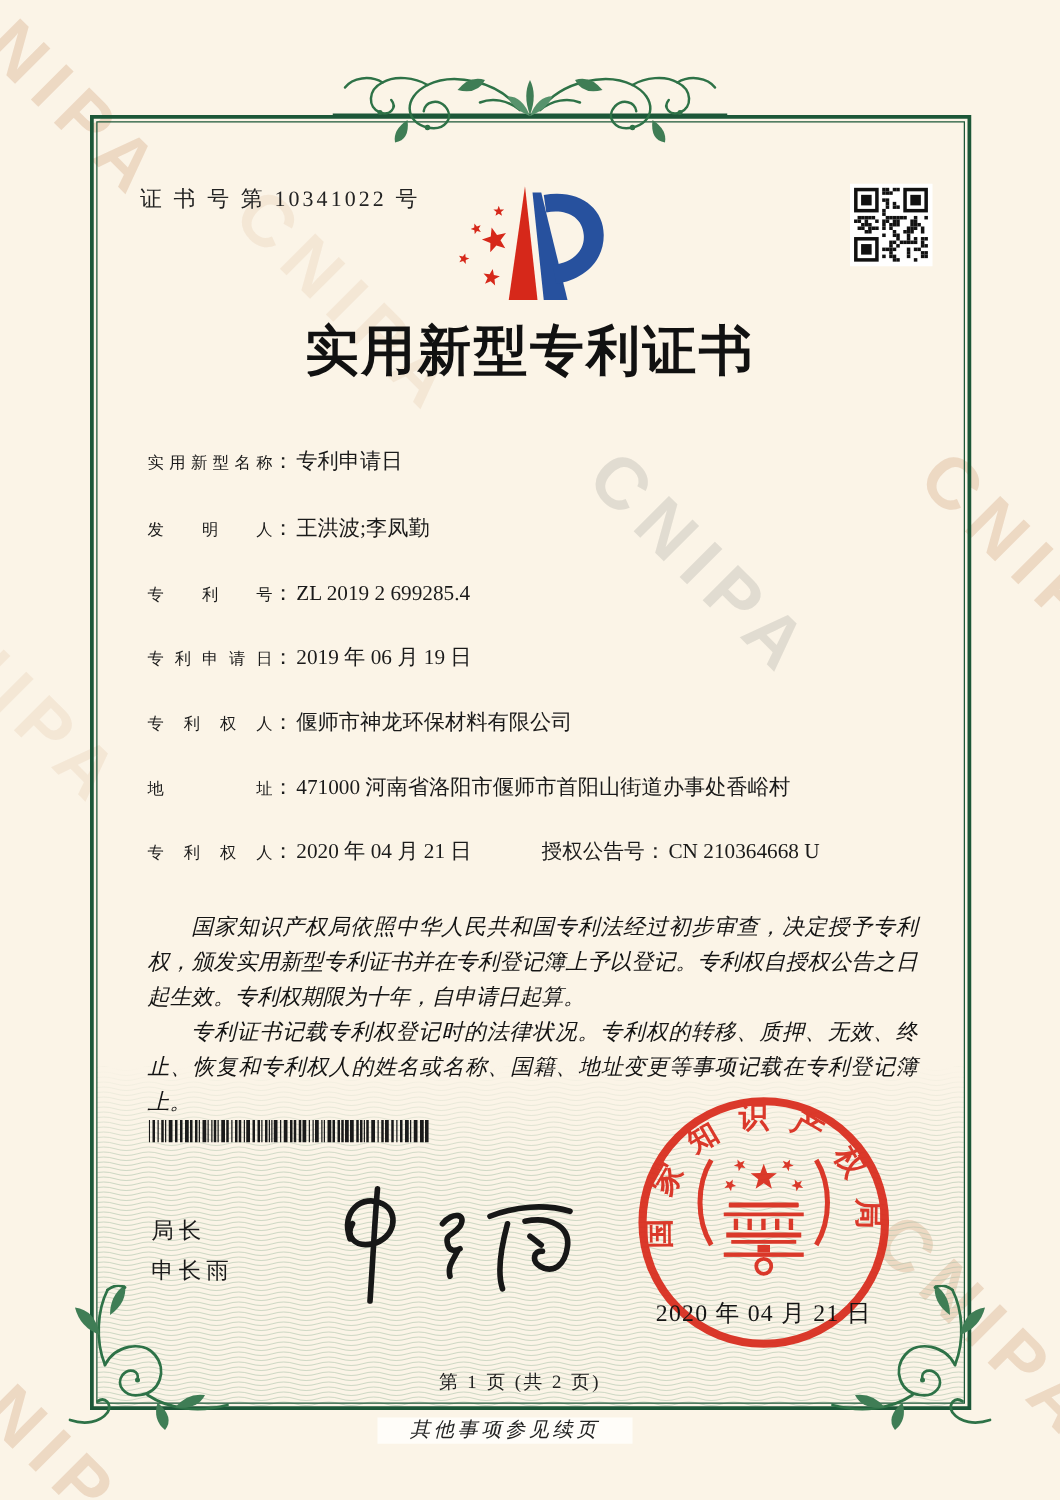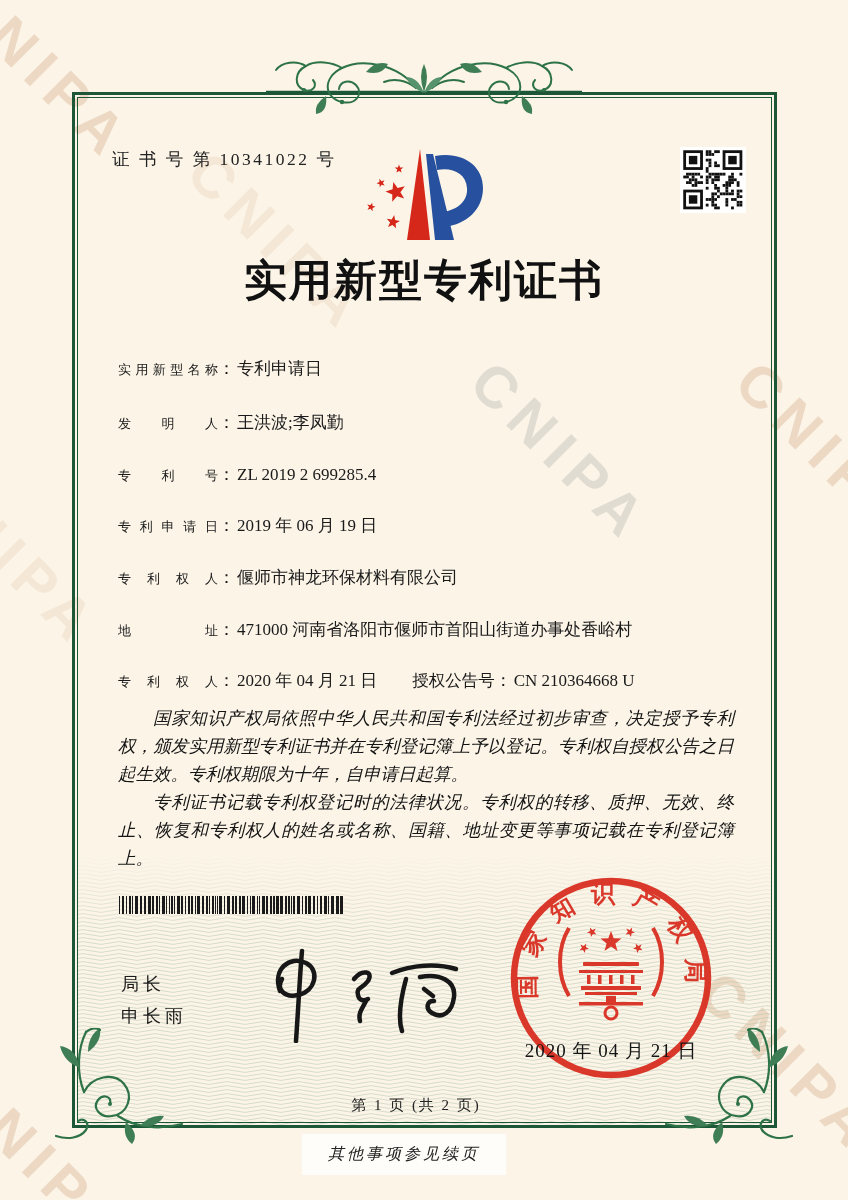--- a/index.html
+++ b/index.html
@@ -32,38 +32,38 @@
   #cert-no{position:absolute;left:112px;top:147px;z-index:4;font-size:17.5px;letter-spacing:2.5px;color:#222}
   #logo-svg{position:absolute;left:360px;top:144px;z-index:4}
   #qr-svg{position:absolute;left:680px;top:147px;z-index:4;background:#fff}
   #title{position:absolute;left:0;top:252px;width:848px;text-align:center;z-index:4;
     font-size:43px;font-weight:bold;letter-spacing:2px;color:#111}
   
   .row{position:absolute;left:118px;z-index:4;font-size:17px;white-space:nowrap}
   .lbl{display:inline-block;width:100px;font-size:13px;text-align:justify;text-align-last:justify;vertical-align:baseline}
   .colon{display:inline-block}
   .val{margin-left:2px}
-  .pair2{margin-left:35px}
+  .pair2{margin-left:56px}
   .lbl2{font-size:16.5px}
   
-  #notice{position:absolute;left:118px;top:704px;width:616px;z-index:4;
+  #notice{position:absolute;left:118px;top:727px;width:616px;z-index:4;
     font-size:17.5px;line-height:28px;text-align:justify;font-style:italic;color:#141414}
   #notice p{margin:0;text-indent:2em}
   
   #barcode-svg{position:absolute;left:119px;top:896px;z-index:4}
   #director-title{position:absolute;left:121px;top:972px;z-index:4;font-size:18px;letter-spacing:4px}
   #director-name{position:absolute;left:121px;top:1004px;z-index:4;font-size:18px;letter-spacing:4px}
   #signature-svg{position:absolute;left:250px;top:943px;z-index:5}
   #seal{position:absolute;left:505px;top:872px;width:212px;height:212px;z-index:5}
   #seal-date{position:absolute;left:505px;top:1038px;width:212px;text-align:center;z-index:6;
     font-size:19px;color:#151515;letter-spacing:1px}
   #page-indicator{position:absolute;left:0;top:1096px;width:832px;text-align:center;z-index:4;
     font-size:15px;letter-spacing:2px;color:#222}
   #continuation{position:absolute;left:404px;top:1134px;transform:translateX(-50%);z-index:4;
-    background:#fffdf9;padding:10px 26px;font-size:16px;letter-spacing:3px;font-style:italic;color:#222;white-space:nowrap}
+    background:#fffdf9;padding:0 26px;font-size:16px;letter-spacing:3px;font-style:italic;color:#222;white-space:nowrap}
 </style>
 </head>
 <body>
 
 <div class="wm wm-pink" style="left:-14px;top:-34px">CNIPA</div>
 <div class="wm wm-pink-faint" style="left:222px;top:138px">CNIPA</div>
 <div class="wm wm-gray" style="left:505px;top:348px">CNIPA</div>
 <div class="wm wm-pink" style="left:770px;top:348px">CNIPA</div>
 <div class="wm wm-pink-faint" style="left:-46px;top:452px">CNIPA</div>
 <div class="wm wm-pink" style="left:733px;top:958px">CNIPA</div>

